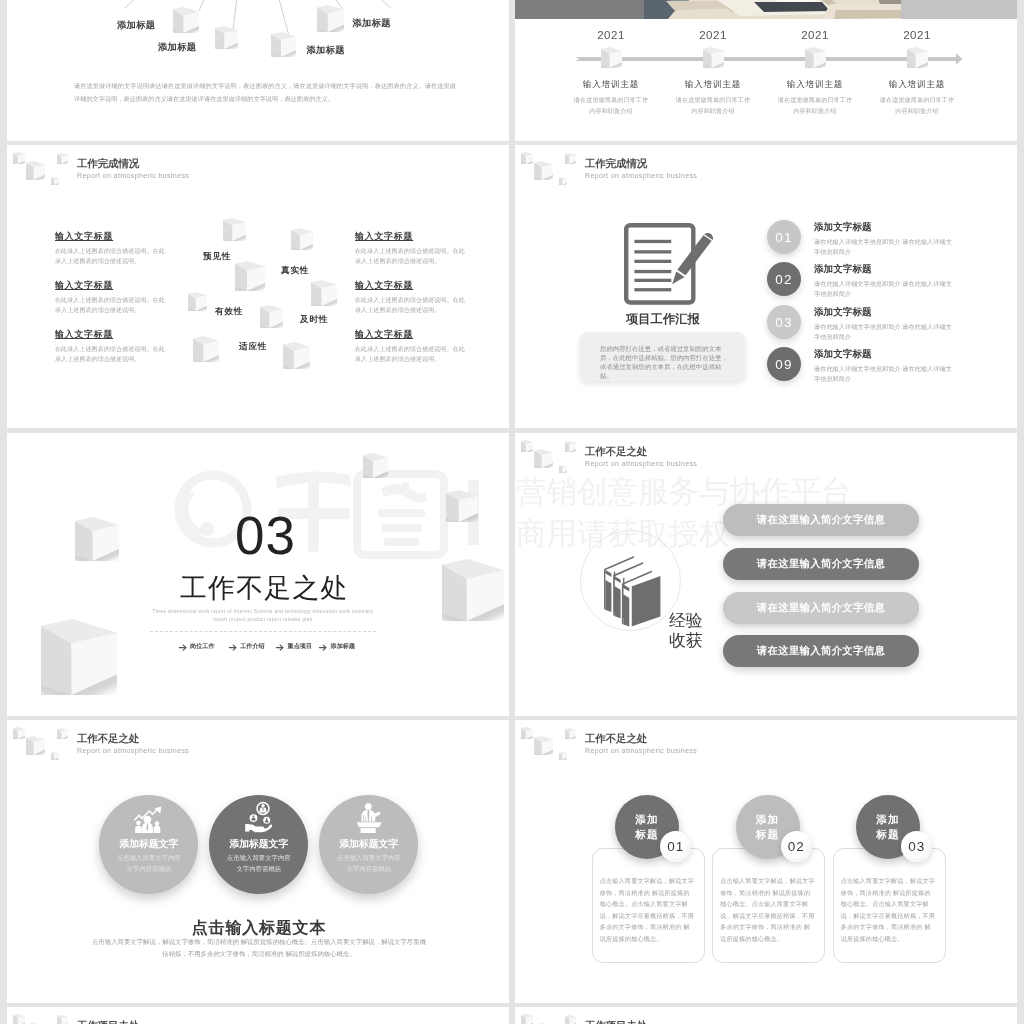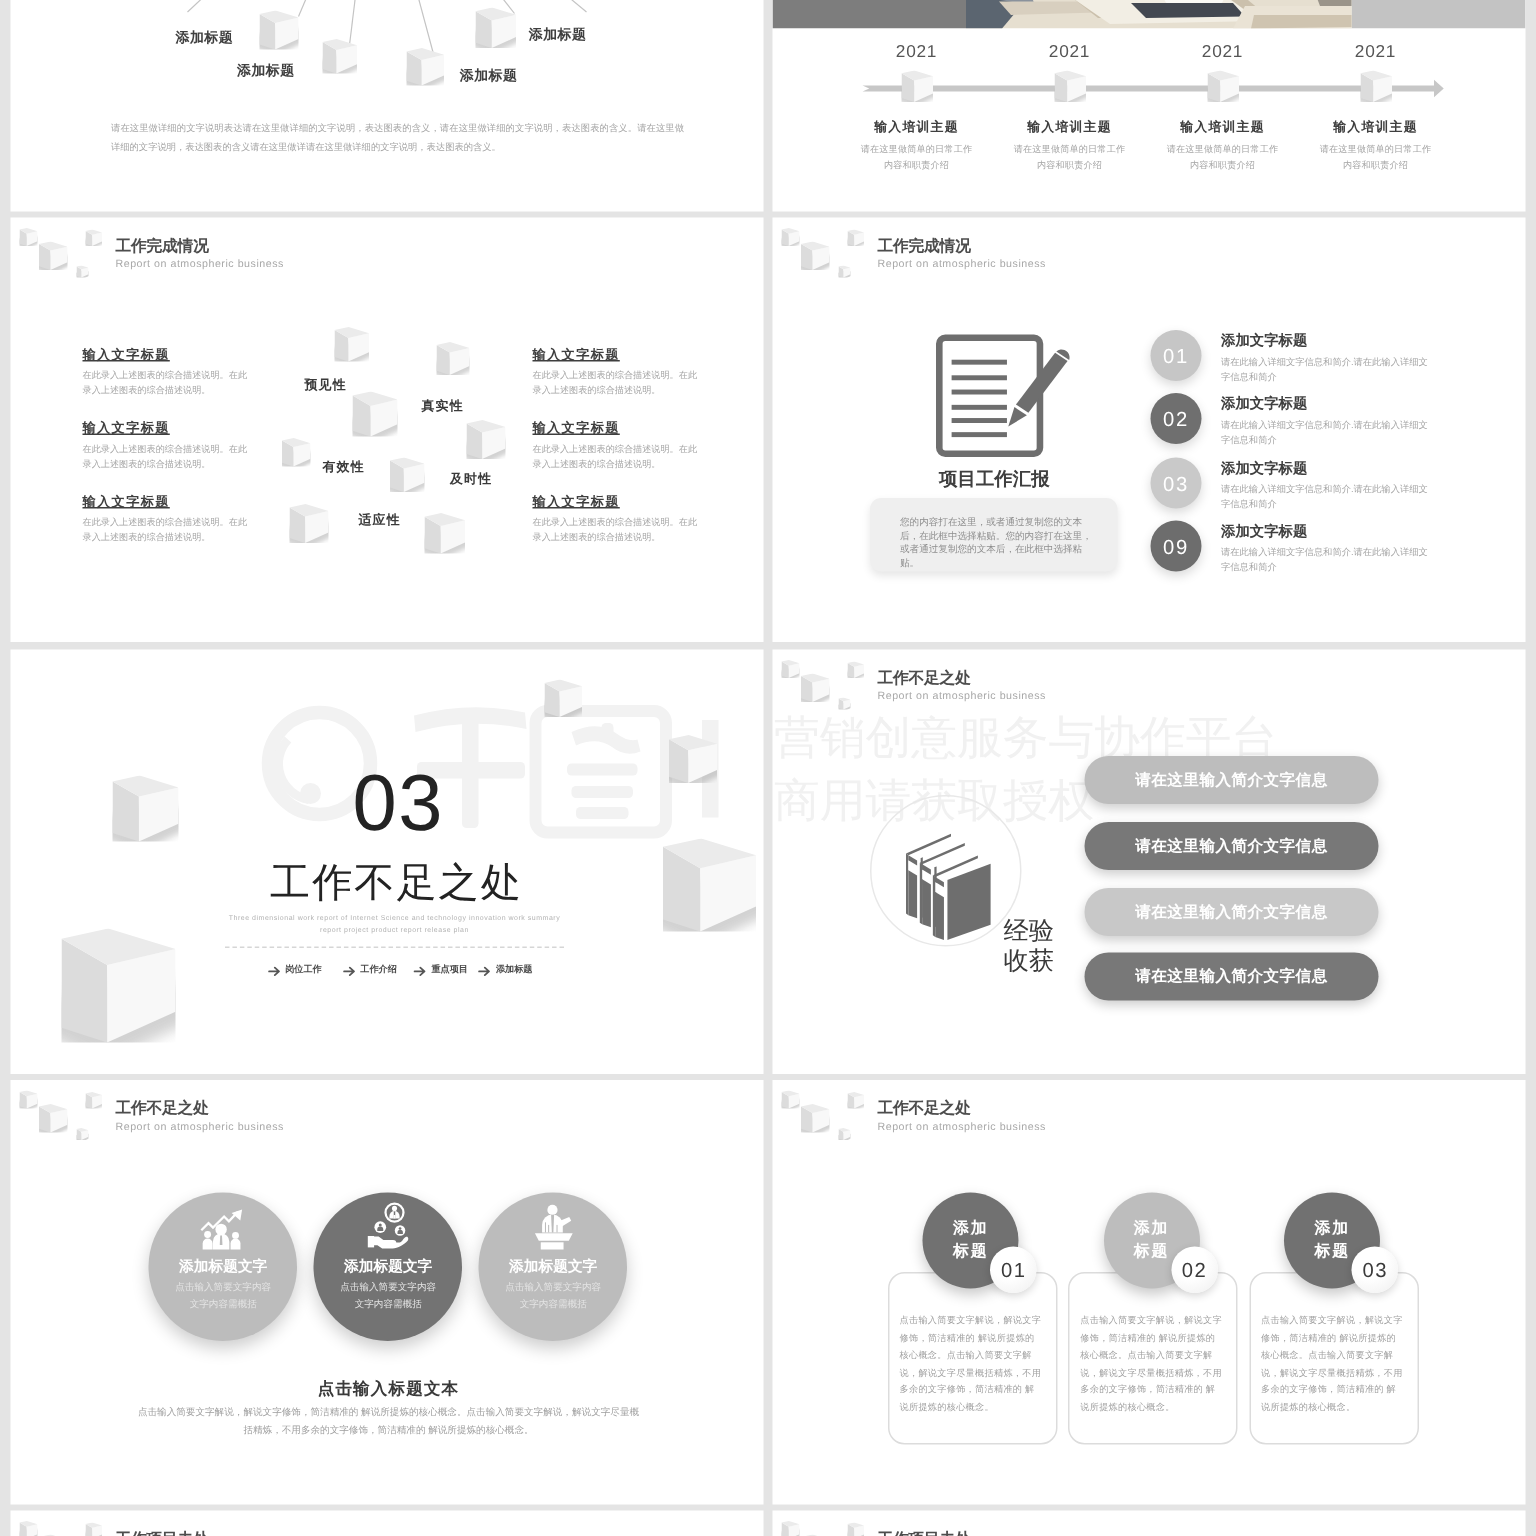--- a/index.html
+++ b/index.html
@@ -14,21 +14,21 @@
   .hdr-title{position:absolute;left:70px;top:12px;font-size:10.5px;font-weight:bold;
              color:#4d4d4d;letter-spacing:-0.15px;white-space:nowrap;}
   .hdr-sub{position:absolute;left:70px;top:27px;font-size:7.1px;color:#a8a8a8;
            letter-spacing:.35px;white-space:nowrap;}
   
   .n1lbl{font-size:9.3px;font-weight:bold;color:#3f3f3f;letter-spacing:0.3px;}
   .s1body{position:absolute;left:67px;top:221px;width:382px;margin:0;font-size:6.2px;
           line-height:13px;color:#a3a3a3;text-align:justify;letter-spacing:0px;}
   
   .tlyear{position:absolute;font-size:11.5px;color:#555;letter-spacing:.5px;text-align:center;width:90px;}
-  .tltitle{position:absolute;font-size:8.6px;font-weight:bold;color:#3f3f3f;letter-spacing:.8px;text-align:center;width:130px;}
+  .tltitle{position:absolute;font-size:8.6px;font-weight:normal;color:#3f3f3f;letter-spacing:.8px;text-align:center;width:130px;}
   .tldesc{display:block;position:absolute;font-size:6.1px;color:#a4a4a4;line-height:11px;text-align:center;width:76px;letter-spacing:.1px;white-space:normal;}
   
   .f3t{position:absolute;font-size:8.8px;font-weight:bold;color:#3f3f3f;letter-spacing:.9px;text-decoration:underline;}
   .f3d{display:block;position:absolute;font-size:6.1px;color:#a4a4a4;line-height:9.7px;width:111px;letter-spacing:0px;white-space:normal;}
   .f3c{position:absolute;font-size:8.6px;font-weight:bold;color:#3a3a3a;letter-spacing:.8px;}
   
   .s4cap{position:absolute;font-size:12.3px;font-weight:bold;color:#3f3f3f;letter-spacing:0px;}
   .s4bub{position:absolute;border-radius:7.5px;background:#efefef;box-shadow:0 3px 6px rgba(0,0,0,.10);}
   .s4bubt{display:block;position:absolute;font-size:6.4px;color:#8e8e8e;line-height:9px;letter-spacing:0px;white-space:normal;}
   .s4num{position:absolute;border-radius:50%;display:flex;align-items:center;justify-content:center;
@@ -42,21 +42,21 @@
   .s5nav{position:absolute;font-size:6.1px;font-weight:bold;color:#4a4a4a;letter-spacing:0px;}
   
   .s6bar{position:absolute;border-radius:16px;display:flex;align-items:center;justify-content:center;
          color:#fff;font-size:10.4px;font-weight:bold;letter-spacing:0.3px;}
   .s6lab{position:absolute;font-size:16.8px;font-weight:500;color:#3a3a3a;letter-spacing:0px;line-height:20px;margin-top:41px;}
   .wm{position:absolute;font-size:30.5px;font-weight:500;color:#f1f1f1;letter-spacing:0px;}
   
   .s7c{position:absolute;border-radius:50%;}
   .s7t{position:absolute;color:#fff;font-size:9.8px;font-weight:bold;letter-spacing:0px;text-align:center;width:130px;}
   .s7l{position:absolute;color:#e4e4e4;font-size:6.4px;text-align:center;width:130px;letter-spacing:0px;}
-  .s7ft{position:absolute;font-size:11px;font-weight:bold;color:#3a3a3a;letter-spacing:0.8px;text-align:center;width:502px;}
+  .s7ft{position:absolute;font-size:16px;font-weight:bold;color:#3a3a3a;letter-spacing:0.8px;text-align:center;width:502px;}
   .s7fd{display:block;position:absolute;font-size:6.4px;color:#9e9e9e;line-height:11.6px;text-align:center;letter-spacing:0px;white-space:normal;}
   
   .s8card{position:absolute;border:1px solid #dcdcdc;border-radius:11px;background:#fff;}
   .s8badge{position:absolute;border-radius:50%;display:flex;align-items:center;justify-content:center;
            flex-direction:column;color:#fff;font-size:10.6px;font-weight:bold;letter-spacing:1.2px;line-height:15px;}
   .s8num{position:absolute;border-radius:50%;display:flex;align-items:center;justify-content:center;
          font-size:13.5px;color:#3a3a3a;letter-spacing:1px;
          background:radial-gradient(circle at 38% 32%, #ffffff 40%, #eeeeee 100%);
          box-shadow:0 2px 6px rgba(0,0,0,.16);}
   .s8d{display:block;position:absolute;font-size:6.1px;color:#a0a0a0;line-height:11.5px;letter-spacing:.2px;white-space:normal;}

